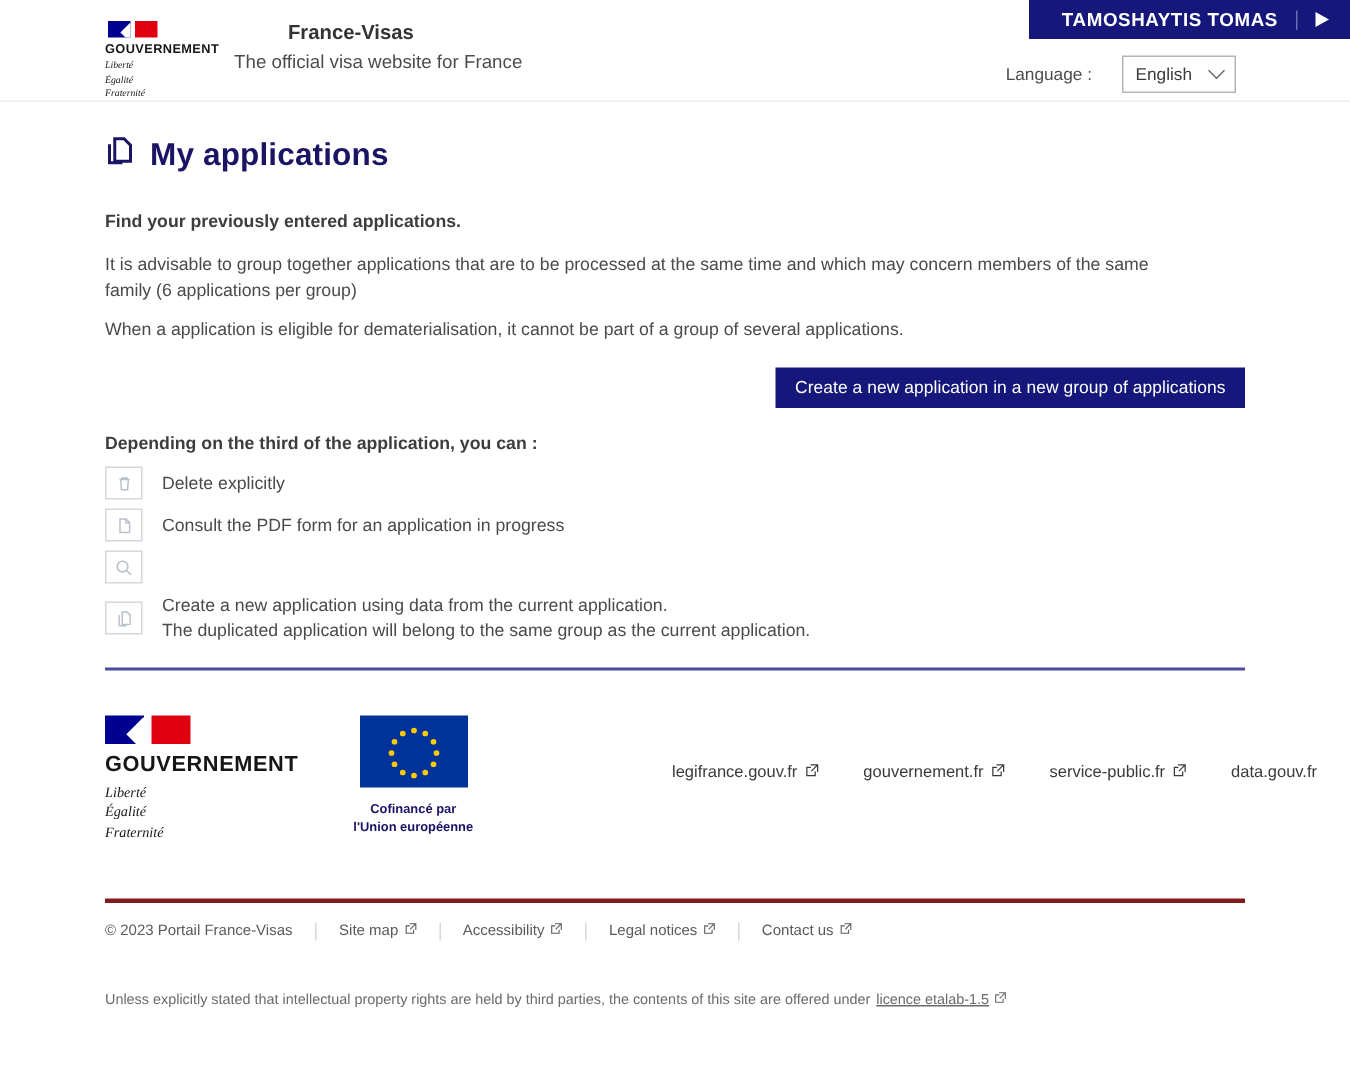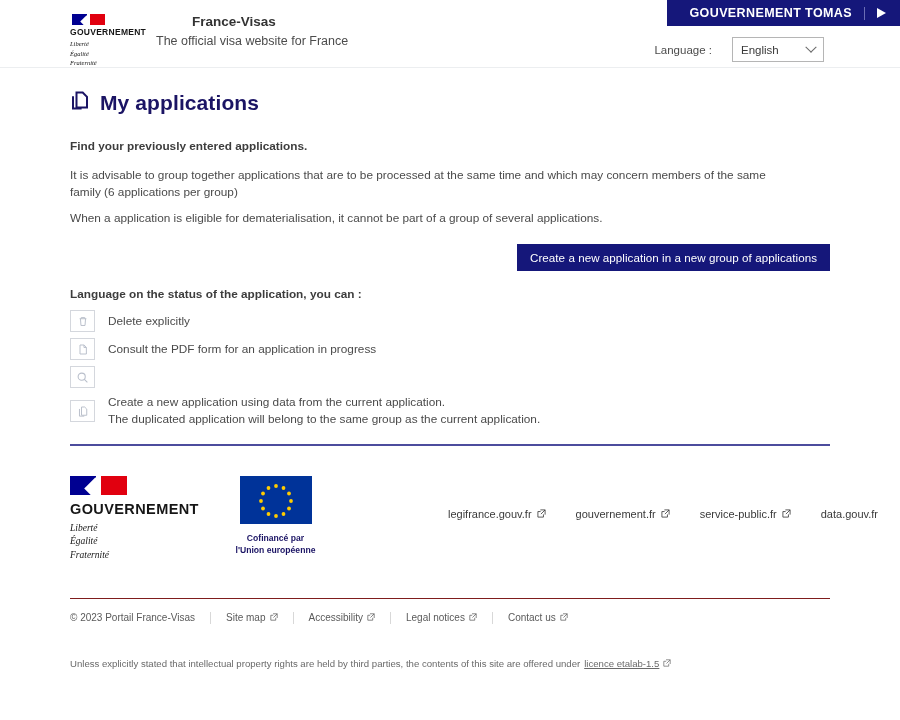--- a/index.html
+++ b/index.html
@@ -71,21 +71,21 @@
     border-bottom: 5.5px solid transparent;
   }
 
   
   .lang-wrap {
     position: absolute; right: 76px; top: 37px;
     display: flex; align-items: center; gap: 20px;
   }
   .lang-label { font-size: 11.5px; color: #4c4c4c; }
   .lang-select {
-    width: 92px; height: 25px; border: 1px solid #b5b5b5;
+    width: 76px; height: 25px; border: 1px solid #b5b5b5;
     background: #ffffff; display: flex; align-items: center;
     justify-content: space-between; padding: 0 8px;
     font-size: 11.5px; color: #3a3a3a;
   }
   .chev {
     width: 8px; height: 8px; border-right: 1.4px solid #6a6a6a;
     border-bottom: 1.4px solid #6a6a6a; transform: rotate(45deg) translate(-2px,-2px);
   }
 
   
@@ -166,21 +166,21 @@
     margin-left: 120px; padding-top: 32px;
   }
   .gov-link {
     font-size: 11px; font-weight: 400; color: #3a3a3a;
     text-decoration: none; display: inline-flex;
     align-items: center; gap: 5px; white-space: nowrap;
   }
 
   .footer-bottom {
     margin-top: 35px; padding-top: 13px;
-    border-top: 1px solid #7f1d1d;
+    border-top: 3px solid #7f1d1d;
   }
   .fb-row { display: flex; align-items: center; font-size: 10px; color: #5a5a5a; }
   .fb-row .copy { padding-right: 15px; }
   .fb-sep { width: 1px; height: 12px; background: #d8d8d8; }
   .fb-link {
     font-size: 10px; color: #5a5a5a; text-decoration: none;
     padding: 0 15px; display: inline-flex; align-items: center; gap: 4px;
     white-space: nowrap;
   }
   .legal-line {
@@ -212,21 +212,21 @@
       </div>
     </div>
 
     <div class="brand">
       <div class="brand-title">France-Visas</div>
       <div class="brand-sub">The official visa website for France</div>
     </div>
   </div>
 
   <div class="user-banner">
-    <span class="user-name">GOUVERNEMENT TOMAS</span>
+    <span class="user-name">TAMOSHAYTIS TOMAS</span>
     <span class="user-sep"></span>
     <span class="user-arrow"></span>
   </div>
 
   <div class="lang-wrap">
     <span class="lang-label">Language :</span>
     <div class="lang-select">
       <span>English</span>
       <span class="chev"></span>
     </div>
@@ -248,21 +248,21 @@
   <div class="intro">
     <p class="lead">Find your previously entered applications.</p>
     <p>It is advisable to group together applications that are to be processed at the same time and which may concern members of the same family (6 applications per group)</p>
     <p>When a application is eligible for dematerialisation, it cannot be part of a group of several applications.</p>
   </div>
 
   <div class="cta-row">
     <button class="cta-btn">Create a new application in a new group of applications</button>
   </div>
 
-  <div class="legend-title">Language on the status of the application, you can :</div>
+  <div class="legend-title">Depending on the third of the application, you can :</div>
 
 
   <div class="legend-row">
     <span class="icon-box">
       <svg width="12" height="13" viewBox="0 0 16 16">
         <path d="M3.5 4.3h9M5.6 4.3V2.8h4.8v1.5M4.6 4.3l.7 9h5.4l.7-9" fill="none" stroke="#b9bfcb" stroke-width="1.3"></path>
       </svg>
     </span>
     <span class="legend-text">Delete explicitly</span>
   </div>

